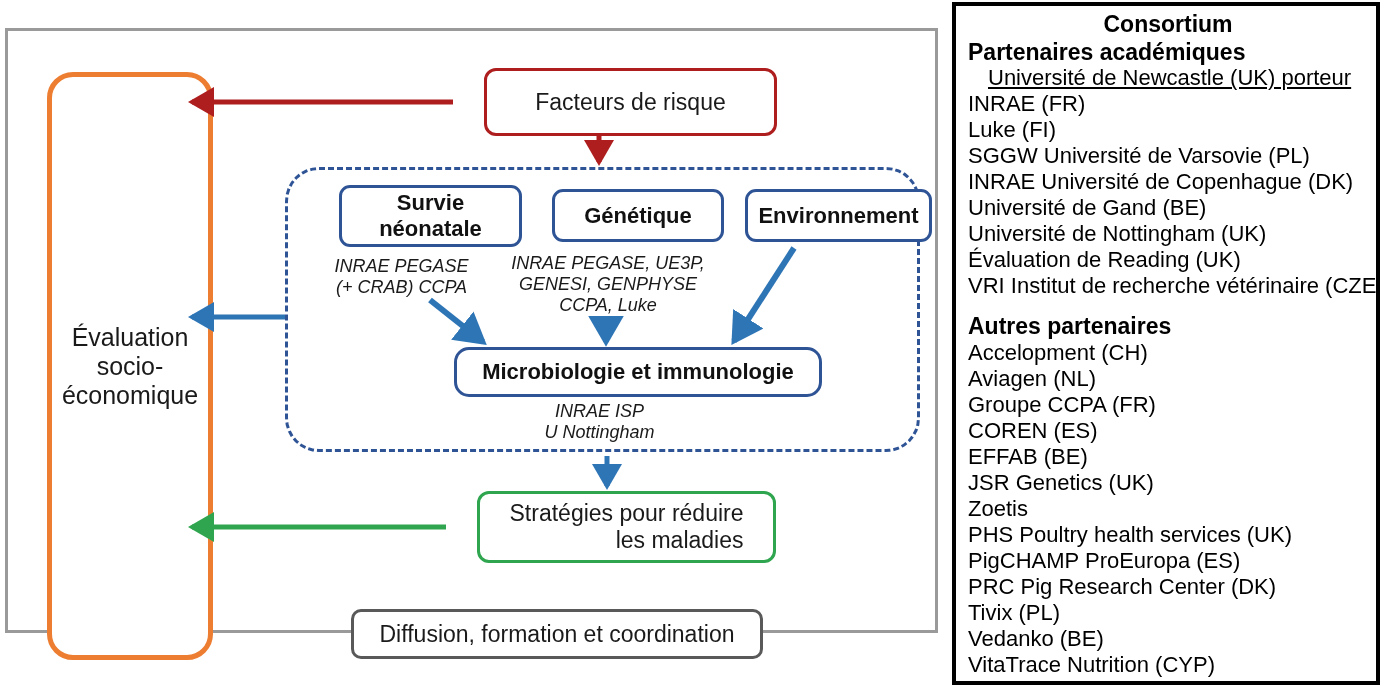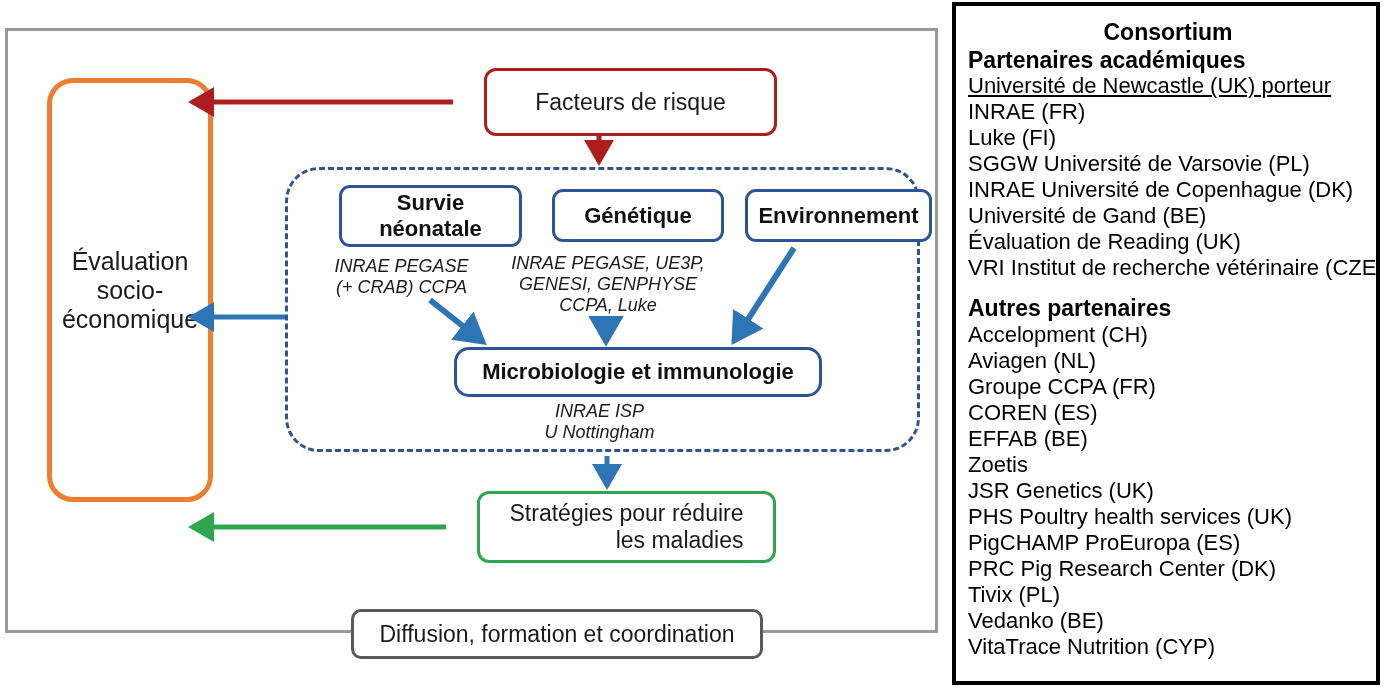--- a/index.html
+++ b/index.html
@@ -39,23 +39,23 @@
     align-items: center;
     justify-content: center;
     text-align: center;
     line-height: 1.16;
     color: #1a1a1a;
     margin-left: 31px;
   }
 
   .box-eval {
     left: 16px;
-    top: 78px;
+    top: 72px;
     width: 166px;
-    height: 424px;
+    height: 588px;
     border: 5px solid #ED7D31;
     border-radius: 26px;
     font-size: 25px;
     font-weight: 400;
     z-index: 5;
   }
 
   .box-risk {
     left: 453px;
     top: 68px;
@@ -182,41 +182,41 @@
     padding: 6px 8px 0 12px;
     z-index: 8;
     overflow: hidden;
   }
   .cons-title {
     text-align: center;
     font-weight: bold;
     font-size: 23px;
     color: #000;
     line-height: 1.12;
-    margin-top: 8px;
   }
   .cons-head {
     font-weight: bold;
     font-size: 23px;
     color: #000;
     line-height: 1.14;
     margin-top: 1px;
   }
   .cons-head-2 {
     font-weight: bold;
     font-size: 23px;
     color: #000;
     line-height: 1.14;
     margin-top: 14px;
   }
   .cons-lead {
     font-size: 22px;
     color: #000;
     line-height: 1.18;
     text-decoration: underline;
+    margin-left: 20px;
   }
   .cons-item {
     font-size: 22px;
     color: #000;
     line-height: 1.185;
     white-space: nowrap;
   }
 </style>
 </head>
 <body>
@@ -286,32 +286,33 @@
   <div class="consortium">
     <div class="cons-title">Consortium</div>
     <div class="cons-head">Partenaires académiques</div>
     <div class="cons-lead">Université de Newcastle (UK) porteur</div>
     <div>
       <div class="cons-item">INRAE (FR)</div>
       <div class="cons-item">Luke (FI)</div>
       <div class="cons-item">SGGW Université de Varsovie (PL)</div>
       <div class="cons-item">INRAE Université de Copenhague (DK)</div>
       <div class="cons-item">Université de Gand (BE)</div>
+      <div class="cons-item">Université de Nottingham (UK)</div>
       <div class="cons-item">Évaluation de Reading (UK)</div>
       <div class="cons-item">VRI Institut de recherche vétérinaire (CZE)</div>
     </div>
     <div class="cons-head-2">Autres partenaires</div>
     <div>
       <div class="cons-item">Accelopment (CH)</div>
       <div class="cons-item">Aviagen (NL)</div>
       <div class="cons-item">Groupe CCPA (FR)</div>
       <div class="cons-item">COREN (ES)</div>
       <div class="cons-item">EFFAB (BE)</div>
+      <div class="cons-item">JSR Genetics (UK)</div>
       <div class="cons-item">Zoetis</div>
-      <div class="cons-item">JSR Genetics (UK)</div>
       <div class="cons-item">PHS Poultry health services (UK)</div>
       <div class="cons-item">PigCHAMP ProEuropa (ES)</div>
       <div class="cons-item">PRC Pig Research Center (DK)</div>
       <div class="cons-item">Tivix (PL)</div>
       <div class="cons-item">Vedanko (BE)</div>
       <div class="cons-item">VitaTrace Nutrition (CYP)</div>
     </div>
   </div>
 
 </div>

